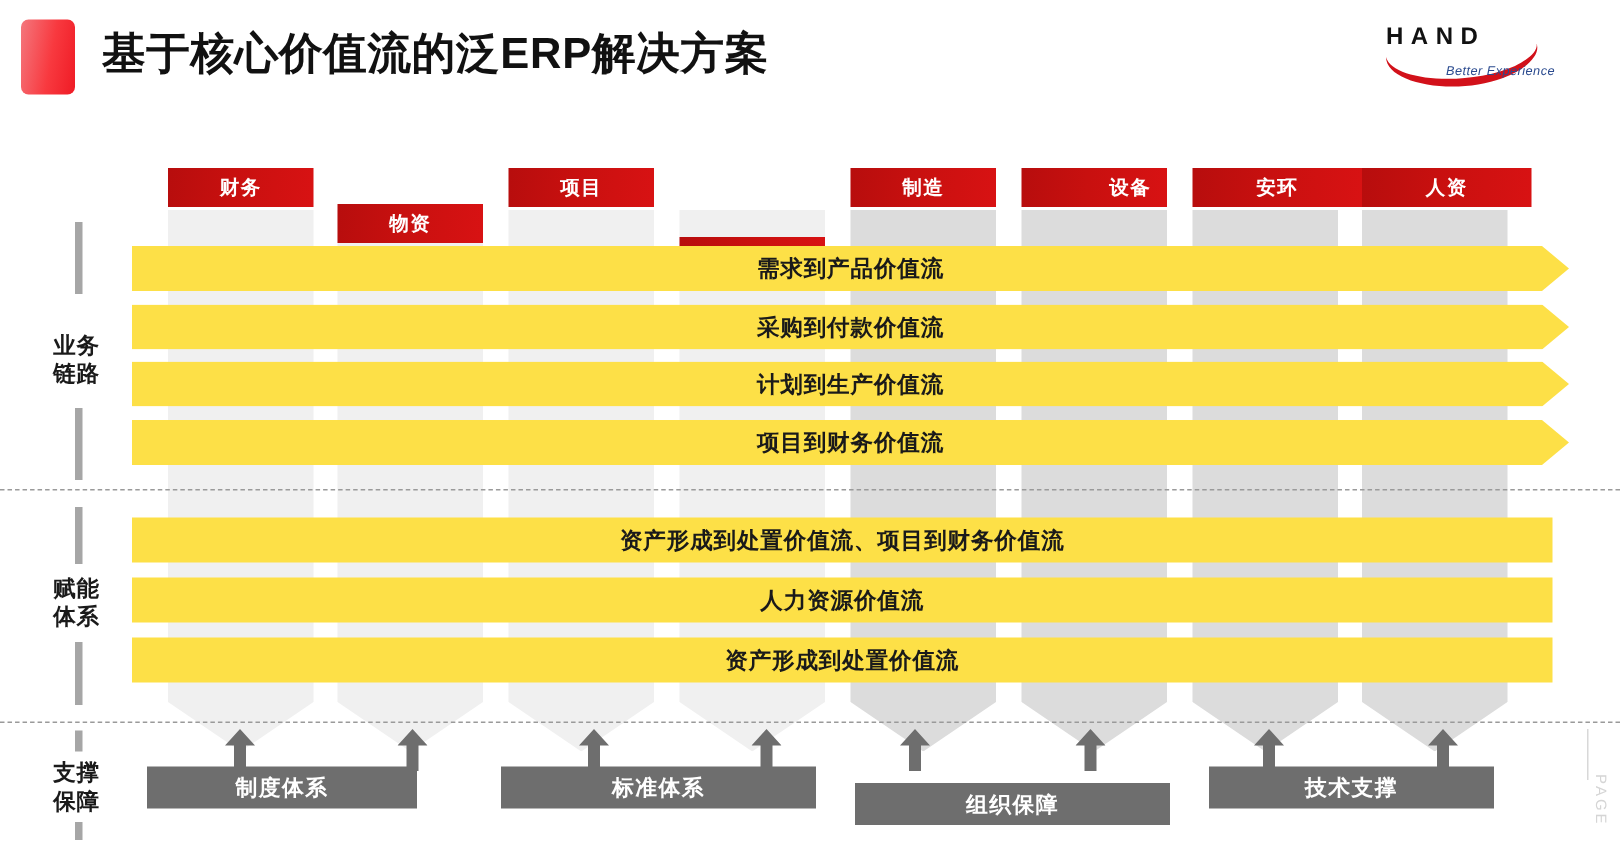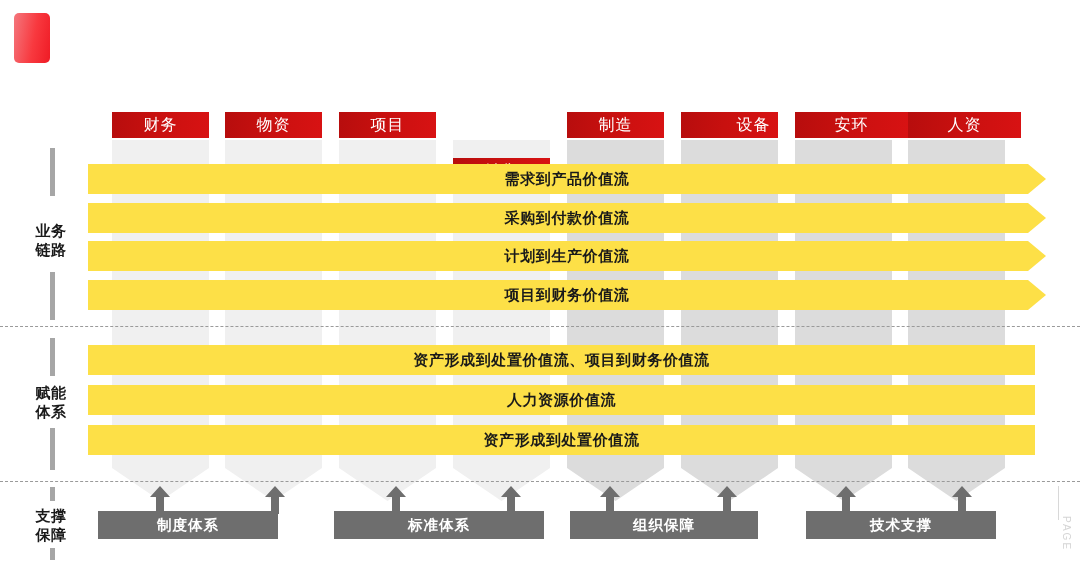--- a/index.html
+++ b/index.html
@@ -42,21 +42,21 @@
   .col-funnel {
     position:absolute;
     background:#f0f0f0;
     clip-path: polygon(0 0, 100% 0, 50% 100%);
   }
   .col-funnel.dark { background:#dcdcdc; }
 
   .col-head {
     position:absolute; top:112px; height:26px;
     background: linear-gradient(95deg,#b70d0d 0%, #c8100f 45%, #d81213 100%);
-    color:#fff; font-size:16px; font-weight:normal;
+    color:#fff; font-size:13px; font-weight:bold;
     display:flex; align-items:center; justify-content:center;
     letter-spacing:1px;
   }
 
   
   .vbar {
     position:absolute; left:88px; height:30px;
     background:#fde047;
     display:flex; align-items:center; justify-content:center;
     color:#1a1a1a; font-size:15px; font-weight:bold; letter-spacing:.6px;
@@ -101,29 +101,37 @@
     font-size:10px; color:#d5d5d5; letter-spacing:2px;
     writing-mode: vertical-rl;
   }
 </style>
 </head>
 <body>
 
 <div id="slide">
 
   <div class="accent-block"></div>
-
+  <div class="slide-title">基于核心价值流的泛ERP解决方案</div>
+
+  <div class="logo">
+    <svg class="logo-swoosh" width="130" height="34" viewBox="0 0 130 34">
+      <path d="M6 14 C10 30, 60 34, 92 20 C104 14, 108 8, 106 4 C110 12, 100 22, 84 28 C52 40, 6 32, 6 14 Z" fill="#d2111a"></path>
+    </svg>
+    <div class="logo-word">HAND</div>
+    <div class="logo-tag">Better Experience</div>
+  </div>
 
   <div id="columns-layer">
       <div class="col-strip" style="left: 112px; width: 97px; height: 328px;"></div>
       <div class="col-funnel" style="left: 112px; top: 468px; width: 97px; height: 33px;"></div>
       <div class="col-head" style="left: 112px; width: 97px;">财务</div>
       <div class="col-strip" style="left: 225px; width: 97px; height: 328px;"></div>
       <div class="col-funnel" style="left: 225px; top: 468px; width: 97px; height: 33px;"></div>
-      <div class="col-head" style="left: 225px; width: 97px;">物资</div>
+      <div class="col-head" style="left: 225px; width: 97px; margin-top: 24px;">物资</div>
       <div class="col-strip" style="left: 339px; width: 97px; height: 328px;"></div>
       <div class="col-funnel" style="left: 339px; top: 468px; width: 97px; height: 33px;"></div>
       <div class="col-head" style="left: 339px; width: 97px;">项目</div>
       <div class="col-strip" style="left: 453px; width: 97px; height: 328px;"></div>
       <div class="col-funnel" style="left: 453px; top: 468px; width: 97px; height: 33px;"></div>
       <div class="col-head" style="left: 453px; width: 97px; margin-top: 46px;">销售</div>
       <div class="col-strip dark" style="left: 567px; width: 97px; height: 328px;"></div>
       <div class="col-funnel dark" style="left: 567px; top: 468px; width: 97px; height: 33px;"></div>
       <div class="col-head" style="left: 567px; width: 97px;">制造</div>
       <div class="col-strip dark" style="left: 681px; width: 97px; height: 328px;"></div>
@@ -191,19 +199,19 @@
           <path d="M10 0 L20 11 L14 11 L14 28 L6 28 L6 11 L0 11 Z" fill="#6e6e6e"></path>
         </svg></div>
       <div class="up-arrow" style="left: 836px; top: 486px;"><svg width="20" height="28" viewBox="0 0 20 28">
           <path d="M10 0 L20 11 L14 11 L14 28 L6 28 L6 11 L0 11 Z" fill="#6e6e6e"></path>
         </svg></div>
       <div class="up-arrow" style="left: 952px; top: 486px;"><svg width="20" height="28" viewBox="0 0 20 28">
           <path d="M10 0 L20 11 L14 11 L14 28 L6 28 L6 11 L0 11 Z" fill="#6e6e6e"></path>
         </svg></div>
       <div class="sup-block" style="left: 98px; width: 180px; top: 511px;">制度体系</div>
       <div class="sup-block" style="left: 334px; width: 210px; top: 511px;">标准体系</div>
-      <div class="sup-block" style="left: 570px; width: 188px; top: 511px;">组织保障</div>
+      <div class="sup-block" style="left: 570px; width: 210px; top: 522px;">组织保障</div>
       <div class="sup-block" style="left: 806px; width: 190px; top: 511px;">技术支撑</div>
     </div>
 
   <div class="page-rule"></div>
   <div class="page-label">PAGE</div>
 </div>
 
 </body></html>

